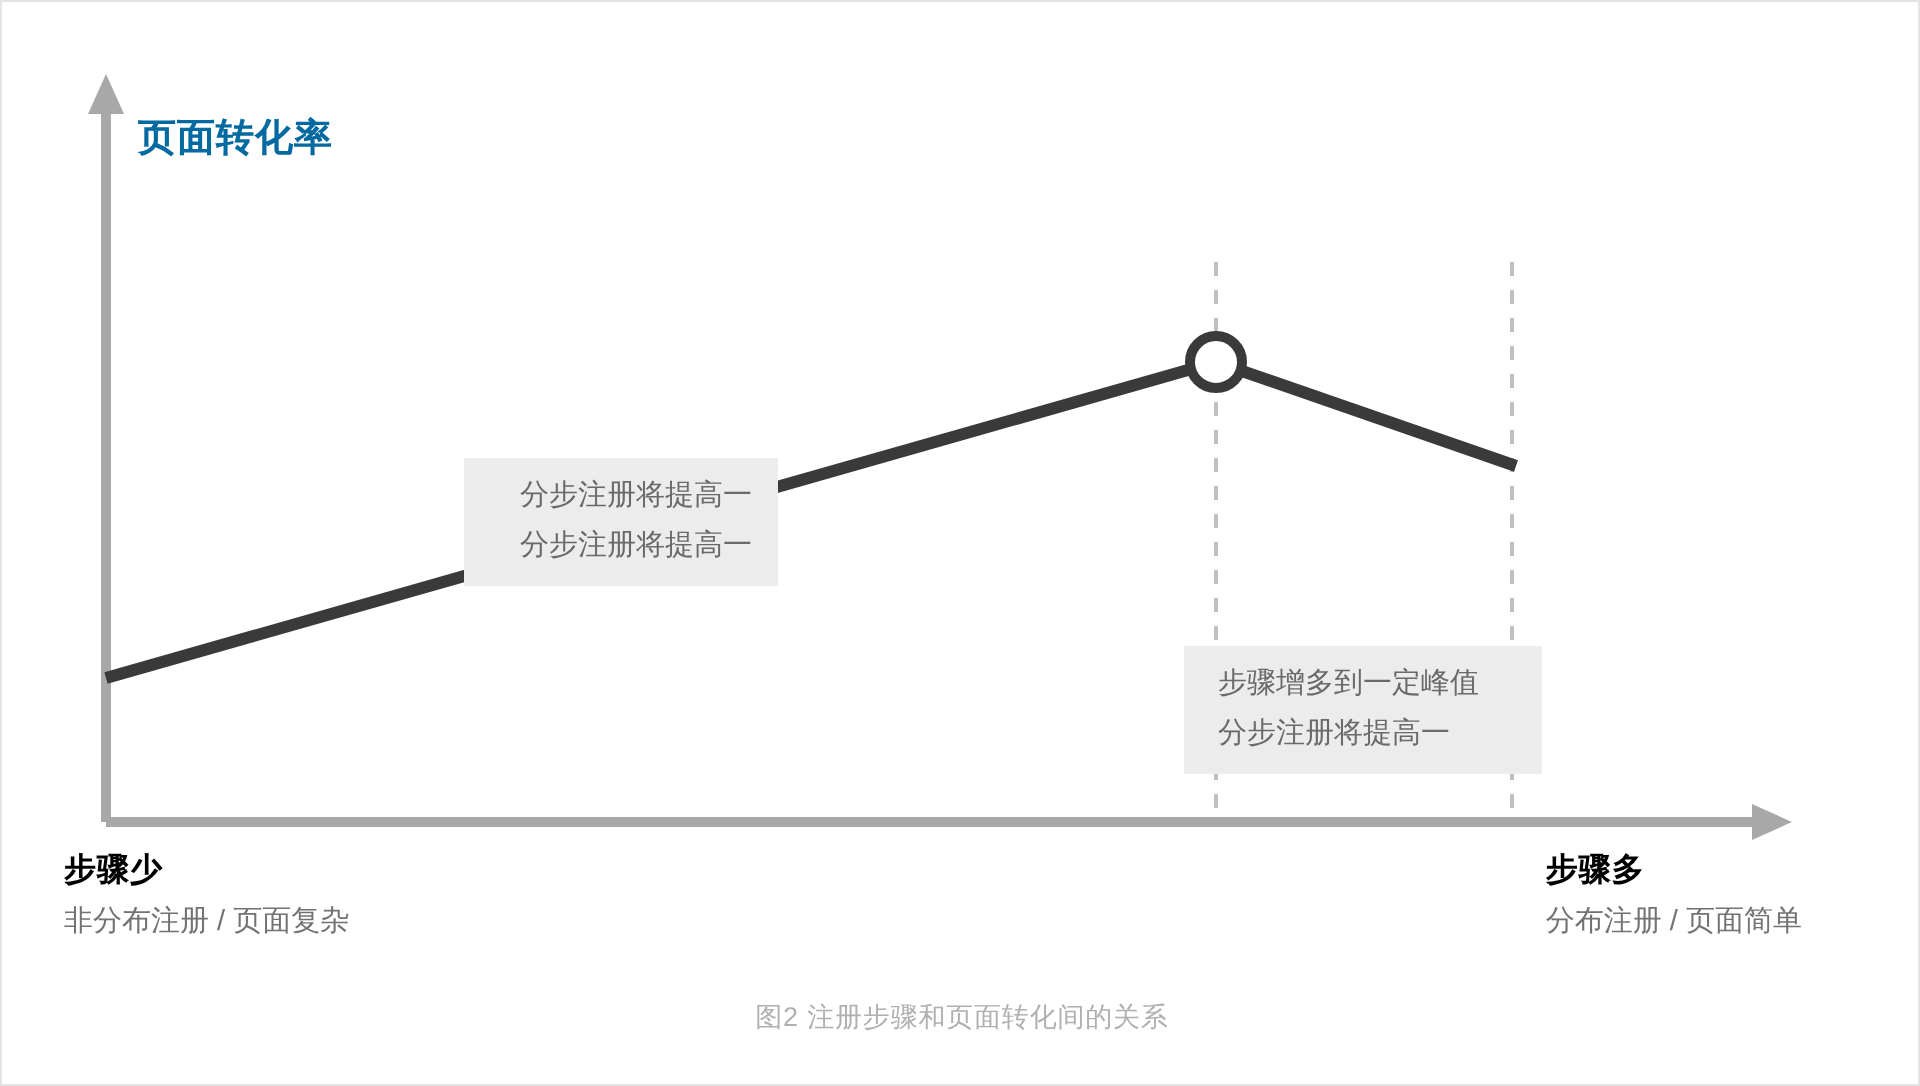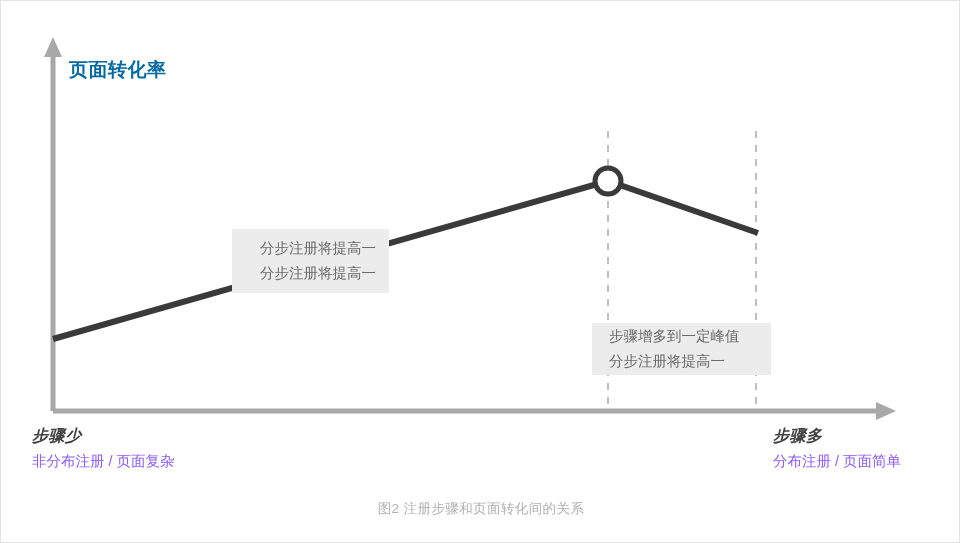--- a/index.html
+++ b/index.html
@@ -68,40 +68,39 @@
     left: 231px;
     top: 228px;
     width: 157px;
     height: 64px;
     padding-left: 28px;
   }
   #callout-2 {
     left: 591px;
     top: 322px;
     width: 179px;
-    height: 52px;
+    height: 64px;
     padding-left: 17px;
   }
 
   
   .axis-end-label {
     position: absolute;
     line-height: 1.4;
   }
   .axis-end-label .cn {
     font-size: 16px;
     font-weight: bold;
-    color: #404040;
+    color: #000000;
     letter-spacing: 0.5px;
     white-space: nowrap;
-    font-style: italic;
   }
   .axis-end-label .sub {
     font-size: 14.5px;
-    color: #8b5cf6;
+    color: #737373;
     white-space: nowrap;
     margin-top: 4px;
   }
   #x-label-left {
     left: 31px;
     top: 424px;
     text-align: left;
   }
   #x-label-right {
     right: 58px;

